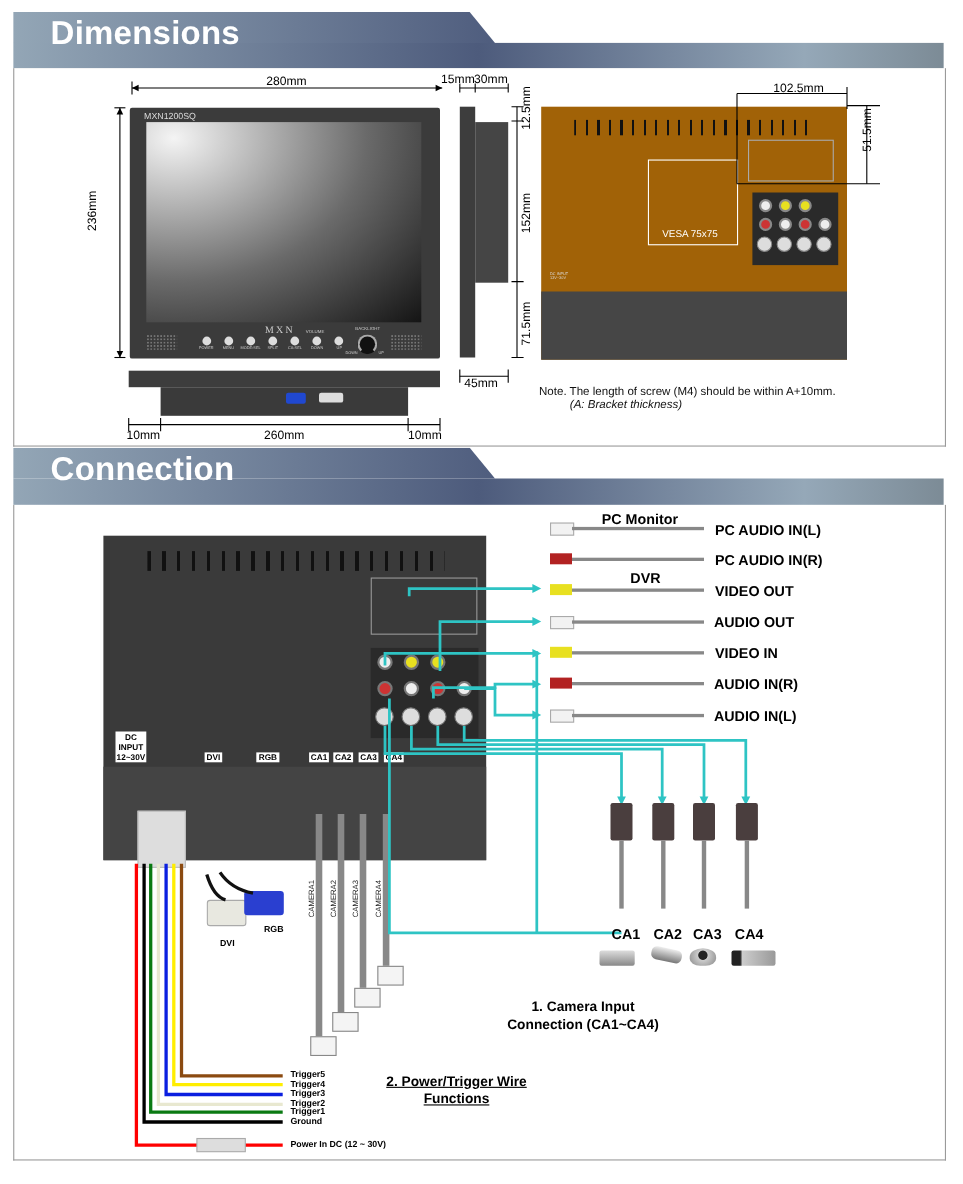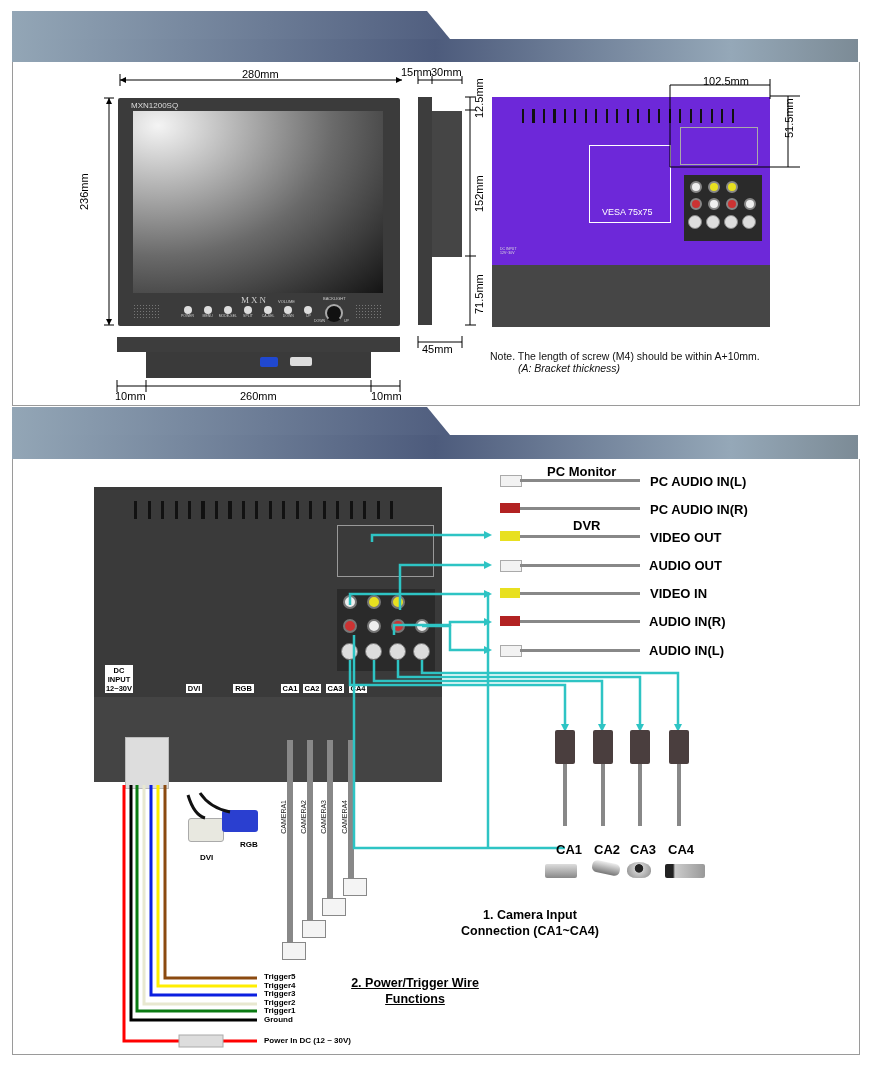--- a/index.html
+++ b/index.html
@@ -31,20 +31,21 @@
       </linearGradient>
       <linearGradient id="bg1t" x1="0" x2="1">
         <stop offset="0" stop-color="#93a6b6"></stop>
         <stop offset="1" stop-color="#4f5d7e"></stop>
       </linearGradient>
     </defs>
     <rect x="0" y="28" width="846" height="24" fill="url(#bg1)"></rect>
     <polygon points="0,0 415,0 438,28 0,28" fill="url(#bg1t)"></polygon>
     <rect x="0" y="51" width="846" height="1" fill="#ccc"></rect>
   </svg>
+  <div class="banner-title">Dimensions</div>
 </div>
 <div class="section" style="top:62px;height:343px;"></div>
 
 <div class="abs" style="left:118px;top:98px;width:282px;height:228px;background:#3b3b3b;border-radius:2px;">
   <div class="abs" style="left:13px;top:3px;font-size:8px;color:#ddd;">MXN1200SQ</div>
   <div class="abs" style="left:15px;top:13px;width:250px;height:182px;background:radial-gradient(ellipse at 10% 8%, #f4f4f4 0%, #b5b5b5 25%, #6a6a6a 55%, #141414 100%);"></div>
   <div class="abs" style="left:123px;top:197px;font-size:9px;font-weight:normal;color:#ccc;font-family:'Liberation Serif',serif;letter-spacing:2px;">MXN</div>
   <div class="abs" style="left:160px;top:201px;font-size:4px;color:#ccc;">VOLUME</div>
   <div class="abs" style="left:205px;top:198px;font-size:4px;color:#ccc;">BACKLIGHT</div>
   <div class="abs" style="left:15px;top:206px;width:28px;height:14px;background-image:radial-gradient(#777 0.7px,transparent 0.8px);background-size:3px 3px;"></div>
@@ -114,21 +115,21 @@
   <line x1="8" y1="266" x2="8" y2="278" stroke="#000"></line>
   <line x1="52" y1="266" x2="52" y2="278" stroke="#000"></line>
 </svg>
 <div class="abs dim" style="left:401px;top:66px;">15mm</div>
 <div class="abs dim" style="left:431px;top:66px;">30mm</div>
 <div class="abs dim" style="left:473px;top:118px;transform:rotate(-90deg);transform-origin:left top;">12.5mm</div>
 <div class="abs dim" style="left:473px;top:212px;transform:rotate(-90deg);transform-origin:left top;">152mm</div>
 <div class="abs dim" style="left:473px;top:314px;transform:rotate(-90deg);transform-origin:left top;">71.5mm</div>
 <div class="abs dim" style="left:422px;top:343px;">45mm</div>
 
-<div class="abs" style="left:492px;top:97px;width:278px;height:230px;background:#6d28d9;">
+<div class="abs" style="left:492px;top:97px;width:278px;height:230px;background:#a16207;">
   <div class="abs" style="left:30px;top:12px;width:220px;height:14px;background-image:repeating-linear-gradient(90deg,#111 0 2px,transparent 2px 10.5px);"></div>
   <div class="abs" style="left:97px;top:48px;width:80px;height:76px;border:1px solid #fff;"></div>
   <div class="abs" style="left:110px;top:110px;font-size:9px;color:#fff;">VESA 75x75</div>
   <div class="abs" style="left:188px;top:30px;width:76px;height:36px;border:1px solid #aaa;"></div>
   <div class="abs" style="left:192px;top:78px;width:78px;height:66px;background:#2a2a2a;">
     <div class="abs" style="left:6px;top:6px;width:8px;height:8px;border-radius:50%;background:#eee;border:2px solid #888;"></div>
     <div class="abs" style="left:24px;top:6px;width:8px;height:8px;border-radius:50%;background:#e8e020;border:2px solid #888;"></div>
     <div class="abs" style="left:42px;top:6px;width:8px;height:8px;border-radius:50%;background:#e8e020;border:2px solid #888;"></div>
     <div class="abs" style="left:6px;top:23px;width:8px;height:8px;border-radius:50%;background:#c33;border:2px solid #888;"></div>
     <div class="abs" style="left:24px;top:23px;width:8px;height:8px;border-radius:50%;background:#eee;border:2px solid #888;"></div>
@@ -169,20 +170,21 @@
 <div class="abs dim" style="left:371px;top:390px;">10mm</div>
 
 <div class="abs note" style="left:490px;top:350px;">Note. The length of screw (M4) should be within A+10mm.</div>
 <div class="abs note" style="left:518px;top:362px;font-style:italic;">(A: Bracket thickness)</div>
 
 <div class="banner" style="top:407px;">
   <svg width="846" height="52">
     <rect x="0" y="28" width="846" height="24" fill="url(#bg1)"></rect>
     <polygon points="0,0 415,0 438,28 0,28" fill="url(#bg1t)"></polygon>
   </svg>
+  <div class="banner-title">Connection</div>
 </div>
 <div class="section" style="top:459px;height:595px;"></div>
 
 <div class="abs" style="left:94px;top:487px;width:348px;height:295px;background:#3a3a3a;">
   <div class="abs" style="left:40px;top:14px;width:270px;height:18px;background-image:repeating-linear-gradient(90deg,#111 0 3px,transparent 3px 13.5px);"></div>
   <div class="abs" style="left:243px;top:38px;width:95px;height:50px;border:1px solid #999;"></div>
   <div class="abs" style="left:243px;top:102px;width:98px;height:82px;background:#2a2a2a;">
     <div class="abs" style="left:6px;top:6px;width:10px;height:10px;border-radius:50%;background:#eee;border:2px solid #777;"></div>
     <div class="abs" style="left:30px;top:6px;width:10px;height:10px;border-radius:50%;background:#e8e020;border:2px solid #777;"></div>
     <div class="abs" style="left:54px;top:6px;width:10px;height:10px;border-radius:50%;background:#e8e020;border:2px solid #777;"></div>

